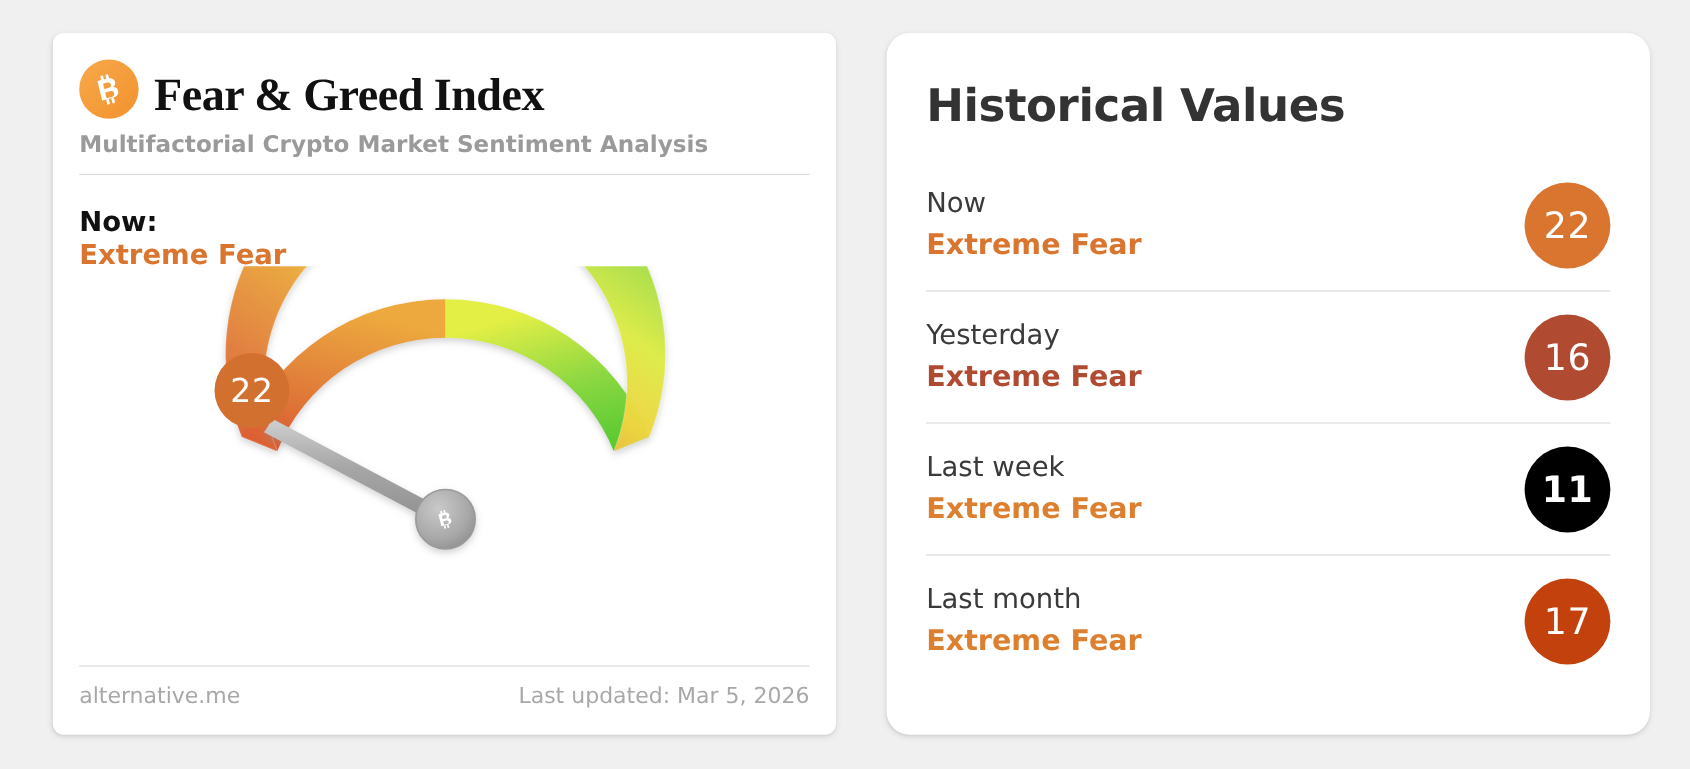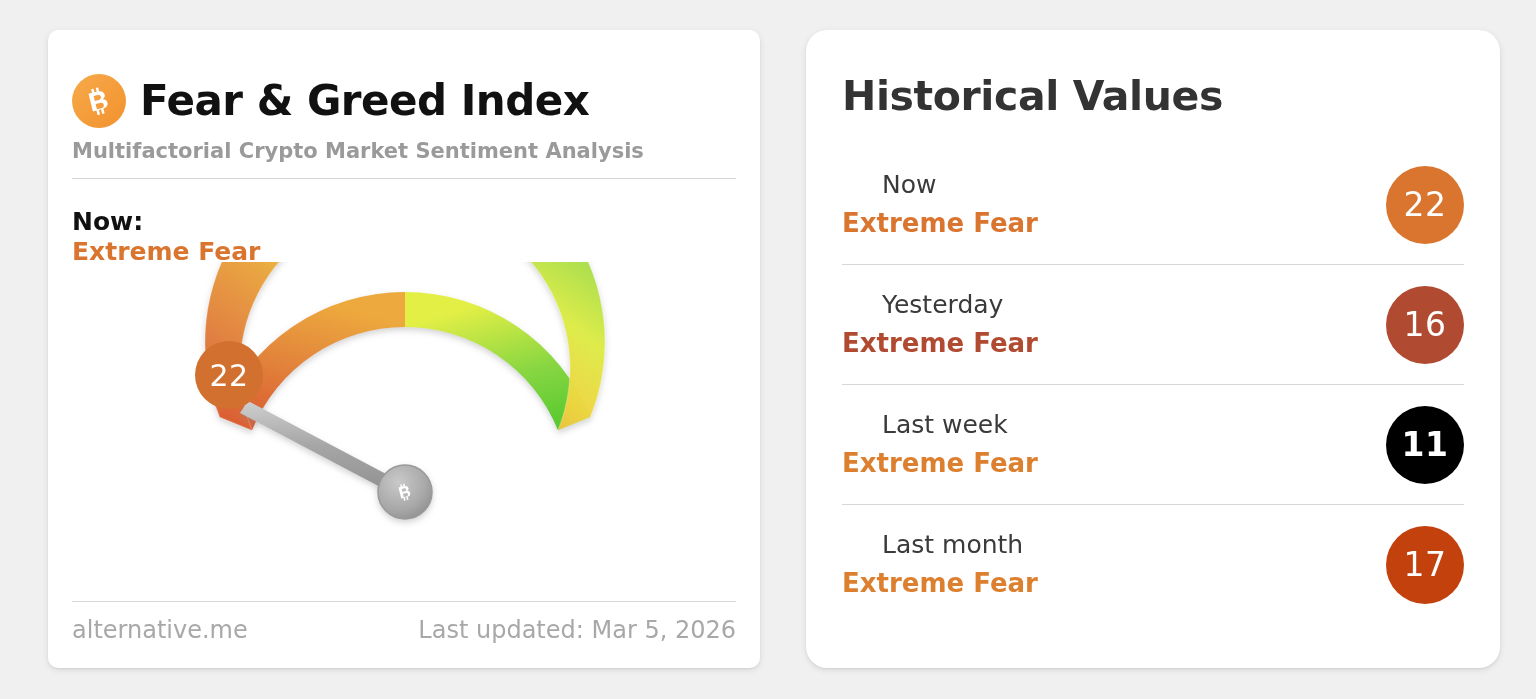--- a/index.html
+++ b/index.html
@@ -36,23 +36,24 @@
     top: 30px;
     width: 694px;
     height: 638px;
     padding: 0 36px;
     border-radius: 21px;
   }
 
   
   .header-row {
     display: flex;
-    align-items: center;
-    padding-top: 44px;
+    align-items: flex-end;
+    padding-top: 24px;
     gap: 14px;
+    font-family: Liberation Serif, serif;
   }
   .btc-logo {
     width: 54px;
     height: 54px;
     border-radius: 50%;
     background: linear-gradient(135deg, #f7a94a 0%, #f2922e 100%);
     display: flex;
     align-items: center;
     justify-content: center;
     flex: 0 0 auto;
@@ -134,21 +135,21 @@
   .footer-hr {
     height: 1px;
     background: #d8d8d8;
     width: 100%;
   }
   .footer-row {
     display: flex;
     justify-content: space-between;
     align-items: center;
     margin-top: 14px;
-    font-size: 24px;
+    font-size: 20px;
     color: #a8a8a8;
   }
 
   
   .history-title {
     padding-top: 46px;
     font-size: 41px;
     font-weight: bold;
     color: #333333;
     letter-spacing: -0.4px;
@@ -164,21 +165,20 @@
     justify-content: space-between;
     height: 119px;
     border-bottom: 1px solid #d7d7d7;
   }
   .history-row.last { border-bottom: none; }
   .row-texts { line-height: 1.28; }
   .row-period {
     font-size: 25px;
     color: #3a3a3a;
     font-weight: normal;
-    margin-left: 40px;
   }
   .row-class {
     font-size: 26px;
     font-weight: bold;
     margin-top: 6px;
   }
   .row-badge {
     width: 78px;
     height: 78px;
     border-radius: 50%;

